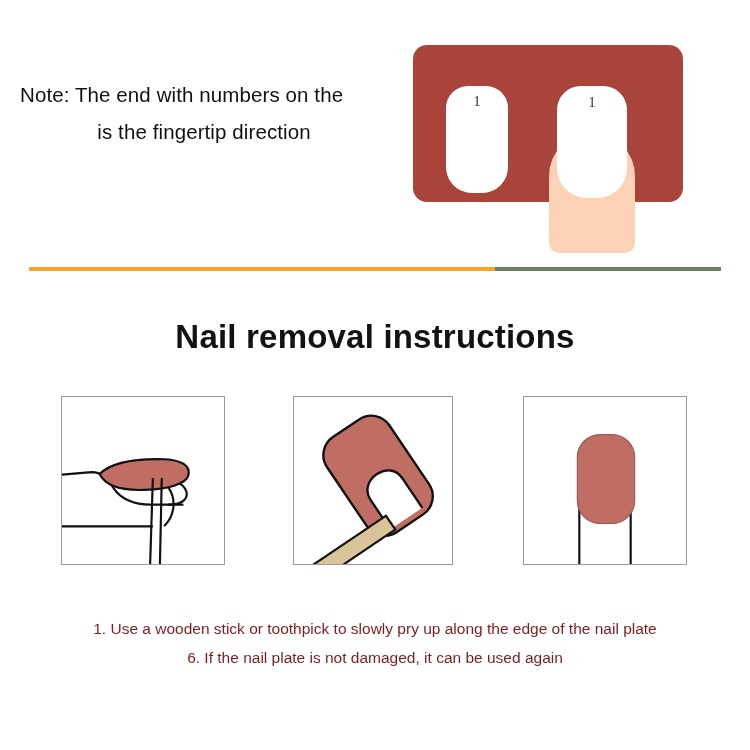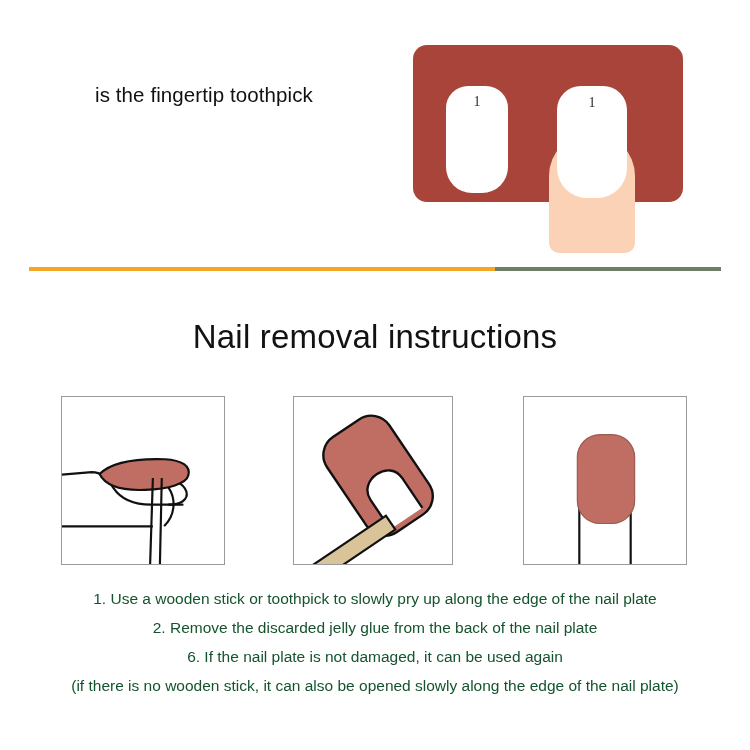--- a/index.html
+++ b/index.html
@@ -109,20 +109,21 @@
   
   #section-title {
     position: absolute;
     left: 0;
     top: 318px;
     width: 750px;
     text-align: center;
     font-size: 33px;
     color: #121212;
     letter-spacing: 0.2px;
+    font-weight: bold;
   }
 
   
   #panels {
     position: absolute;
     left: 0;
     top: 396px;
     width: 750px;
     height: 172px;
   }
@@ -138,36 +139,37 @@
   }
   #panel-1 { left: 61px; }
   #panel-2 { left: 293px; width: 160px; }
   #panel-3 { left: 523px; width: 164px; }
   .panel svg { display: block; width: 100%; height: 100%; }
 
   
   #instructions {
     position: absolute;
     left: 0;
-    top: 584px;
+    top: 614px;
     width: 750px;
     text-align: center;
     font-size: 15.5px;
     line-height: 29px;
-    color: #14532d;
+    color: #7f1d1d;
   }
   #instructions .instr-line { display: block; white-space: nowrap; }
 </style>
 </head>
 <body>
 
 <div id="note-section">
 
   <div id="note-text">
-    <span class="note-line">is the fingertip toothpick</span>
+    <span class="note-line note-line-1">Note: The end with numbers on the</span>
+    <span class="note-line">is the fingertip direction</span>
   </div>
 
   <div id="nail-card-illustration">
     <div id="nail-card-bg"></div>
 
     <div class="nail-chip" id="nail-chip-left">
       <span class="nail-number">1</span>
     </div>
 
     <div id="finger-shape"></div>
@@ -228,16 +230,14 @@
       <path d="M 56 176 L 56 76 C 56 56 70 44 82 44 C 94 44 108 56 108 76 L 108 176" fill="none" stroke="#111" stroke-width="2.2" stroke-linejoin="round"></path>
 
       <rect x="54" y="38" width="58" height="90" rx="23" ry="23" fill="#C06E63" stroke="#9b5a50" stroke-width="1.2"></rect>
     </svg>
   </div>
 
 </div>
 
 <div id="instructions">
   <span class="instr-line">1. Use a wooden stick or toothpick to slowly pry up along the edge of the nail plate</span>
-  <span class="instr-line">2. Remove the discarded jelly glue from the back of the nail plate</span>
   <span class="instr-line">6. If the nail plate is not damaged, it can be used again</span>
-  <span class="instr-line">(if there is no wooden stick, it can also be opened slowly along the edge of the nail plate)</span>
 </div>
 
 </body></html>

